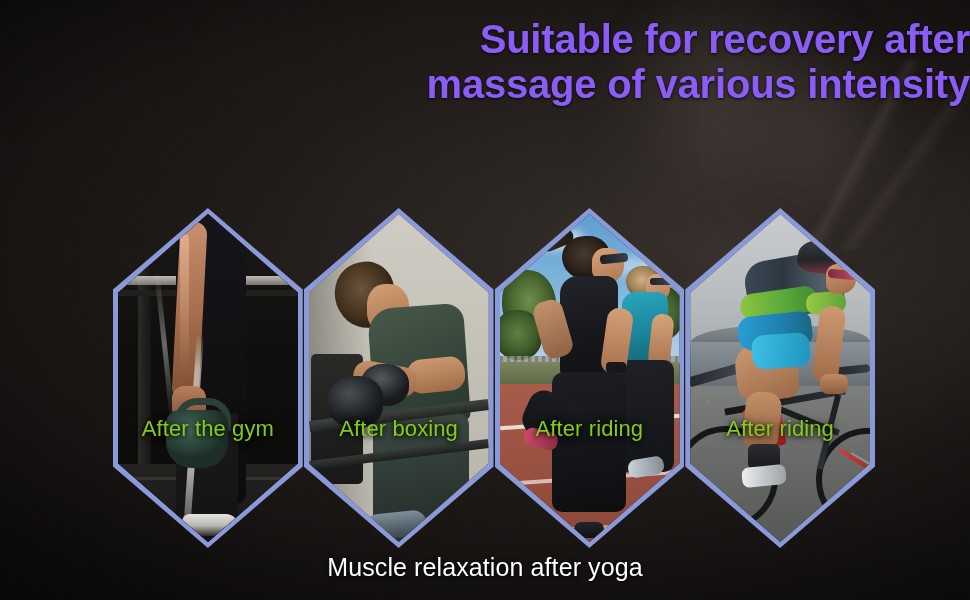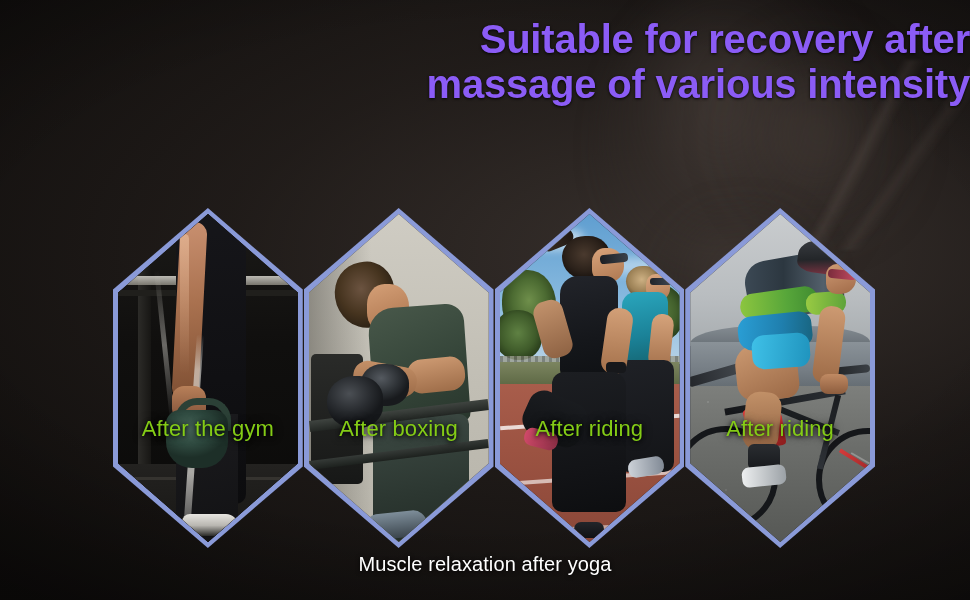--- a/index.html
+++ b/index.html
@@ -97,21 +97,21 @@
     text-shadow: 0 1px 4px rgba(0,0,0,0.9);
   }
   .caption-top {
     top: 150px;
     font-size: 26px;
     font-weight: bold;
     letter-spacing: -0.1px;
   }
   .caption-bottom {
     top: 553px;
-    font-size: 20px;
+    font-size: 25px;
     font-weight: normal;
     letter-spacing: 0.1px;
   }
 
   
   .hex-row {
     position: absolute;
     left: 113px;
     top: 208px;
     width: 762px;

